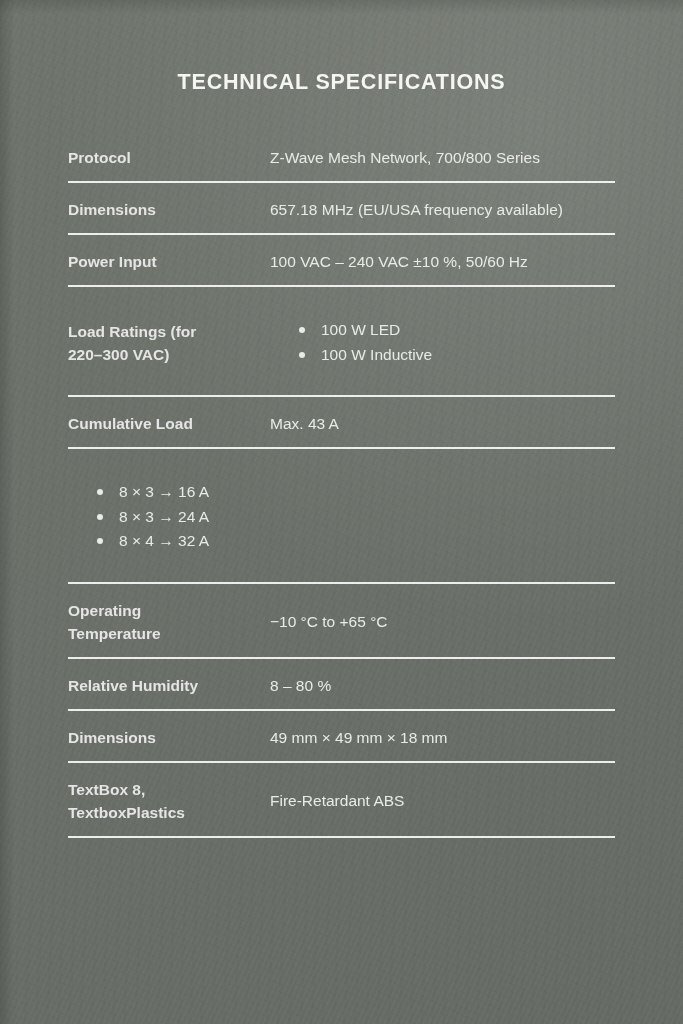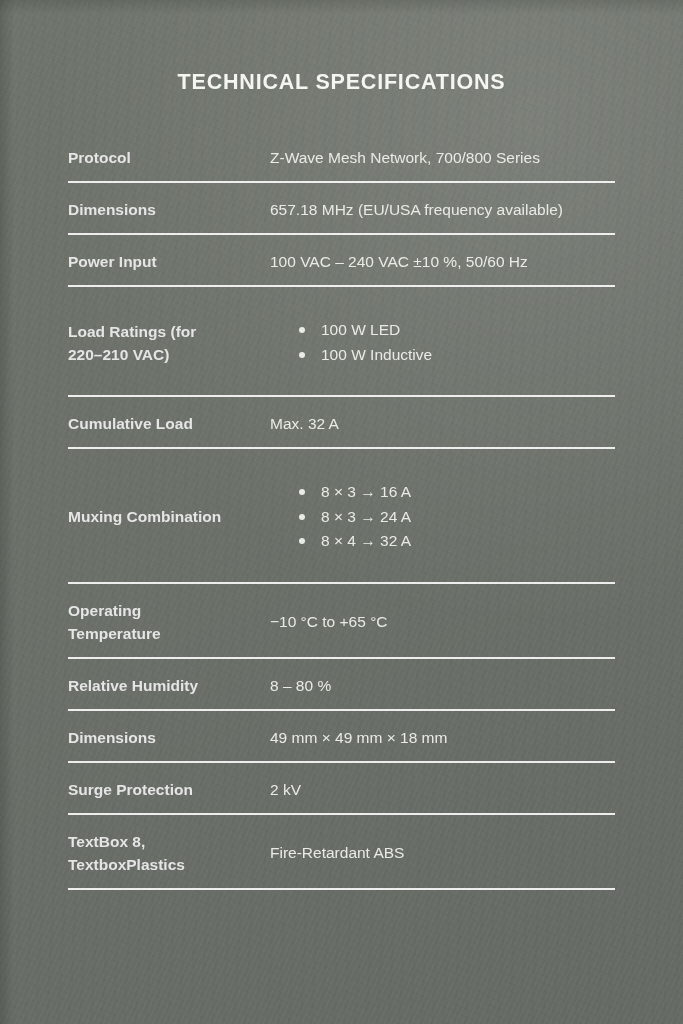--- a/index.html
+++ b/index.html
@@ -108,34 +108,33 @@
       <div class="row">
         <div class="label">Dimensions</div>
         <div class="value"><span>657.18 MHz (EU/USA frequency available)</span></div>
       </div>
       <div class="row">
         <div class="label">Power Input</div>
         <div class="value"><span>100 VAC – 240 VAC ±10 %, 50/60 Hz</span></div>
       </div>
       <div class="row">
         <div class="label">Load Ratings (for
-220–210 VAC)</div>
+220–300 VAC)</div>
         <div class="value">
           <ul class="bullets">
             <li><span class="dot"></span><span>100 W LED</span></li>
             <li><span class="dot"></span><span>100 W Inductive</span></li>
           </ul>
         </div>
       </div>
       <div class="row">
         <div class="label">Cumulative Load</div>
-        <div class="value"><span>Max. 32 A</span></div>
+        <div class="value"><span>Max. 43 A</span></div>
       </div>
       <div class="row">
-        <div class="label">Muxing Combination</div>
         <div class="value">
           <ul class="bullets">
             <li><span class="dot"></span><span>8 × 3 → 16 A</span></li>
             <li><span class="dot"></span><span>8 × 3 → 24 A</span></li>
             <li><span class="dot"></span><span>8 × 4 → 32 A</span></li>
           </ul>
         </div>
       </div>
       <div class="row">
         <div class="label">Operating
@@ -144,22 +143,18 @@
       </div>
       <div class="row">
         <div class="label">Relative Humidity</div>
         <div class="value"><span>8 – 80 %</span></div>
       </div>
       <div class="row">
         <div class="label">Dimensions</div>
         <div class="value"><span>49 mm × 49 mm × 18 mm</span></div>
       </div>
       <div class="row">
-        <div class="label">Surge Protection</div>
-        <div class="value"><span>2 kV</span></div>
-      </div>
-      <div class="row">
         <div class="label">TextBox 8,
 TextboxPlastics</div>
         <div class="value"><span>Fire-Retardant ABS</span></div>
       </div>
     </div>
 </div>
 
 </body></html>

